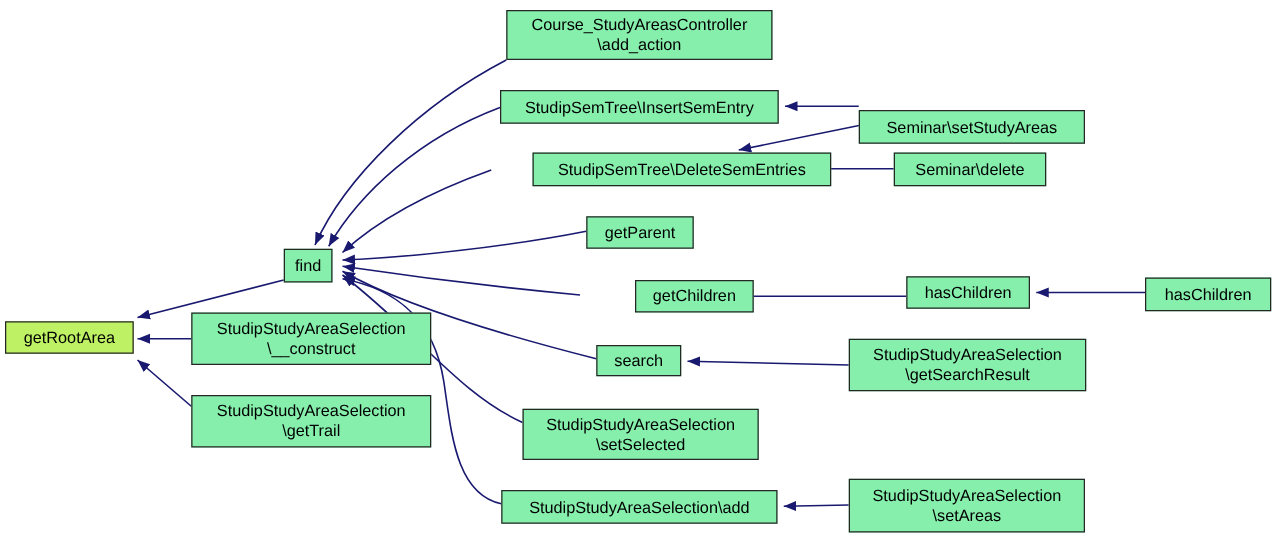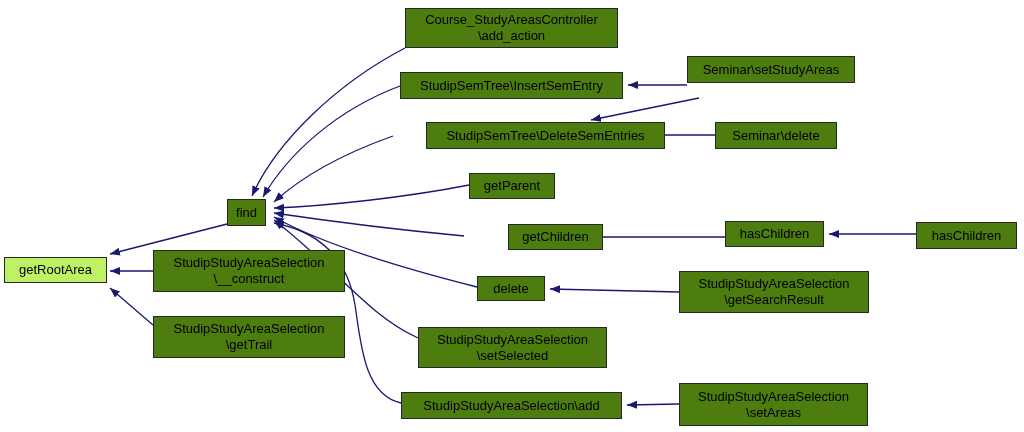--- a/index.html
+++ b/index.html
@@ -7,21 +7,21 @@
     position:relative;
     width:1024px;height:432px;
     background:#ffffff;
     font-family:"Liberation Sans", sans-serif;
     overflow:hidden;
   }
   .edges{position:absolute;left:0;top:0;width:1024px;height:432px;}
   .node{
     position:absolute;
     box-sizing:border-box;
-    background:#4d7c0f;
+    background:#86efac;
     border:1px solid #262626;
     display:flex;
     flex-direction:column;
     justify-content:center;
     align-items:center;
     text-align:center;
     color:#000000;
     font-size:13px;
     line-height:16px;
     white-space:nowrap;
@@ -36,21 +36,21 @@
   #n-construct       {left:153px; top:250px; width:192px; height:42px;}
   #n-getTrail        {left:153px; top:316px; width:192px; height:42px;}
   #n-addAction       {left:405px; top:8px;   width:213px; height:40px;}
   #n-insertSemEntry  {left:400px; top:72px;  width:223px; height:27px;}
   #n-deleteSemEntries{left:393px; top:122px; width:239px; height:27px;margin-left:33px;}
   #n-getParent       {left:469px; top:173px; width:86px;  height:26px;}
   #n-getChildren     {left:464px; top:224px; width:95px;  height:26px;margin-left:44px;}
   #n-search          {left:477px; top:276px; width:68px;  height:25px;}
   #n-setSelected     {left:418px; top:327px; width:189px; height:41px;}
   #n-add             {left:401px; top:392px; width:221px; height:27px;}
-  #n-setStudyAreas   {left:687px; top:56px;  width:168px; height:27px;}
+  #n-setStudyAreas   {left:687px; top:88px;  width:181px; height:27px;}
   #n-seminarDelete   {left:715px; top:122px; width:122px; height:27px;}
   #n-hasChildren     {left:725px; top:221px; width:99px;  height:26px;}
   #n-getSearchResult {left:679px; top:271px; width:190px; height:42px;}
   #n-setAreas        {left:679px; top:383px; width:189px; height:43px;}
   #n-isAssignable    {left:916px; top:222px; width:101px; height:27px;}
 </style>
 </head>
 <body>
 
 <div class="graph">
@@ -122,21 +122,21 @@
     <span class="l1">getParent</span>
 
   </div>
 
   <div id="n-getChildren" class="node">
     <span class="l1">getChildren</span>
 
   </div>
 
   <div id="n-search" class="node">
-    <span class="l1">delete</span>
+    <span class="l1">search</span>
 
   </div>
 
   <div id="n-setSelected" class="node">
     <span class="l1">StudipStudyAreaSelection</span>
     <span class="l2">\setSelected</span>
   </div>
 
   <div id="n-add" class="node">
     <span class="l1">StudipStudyAreaSelection\add</span>

